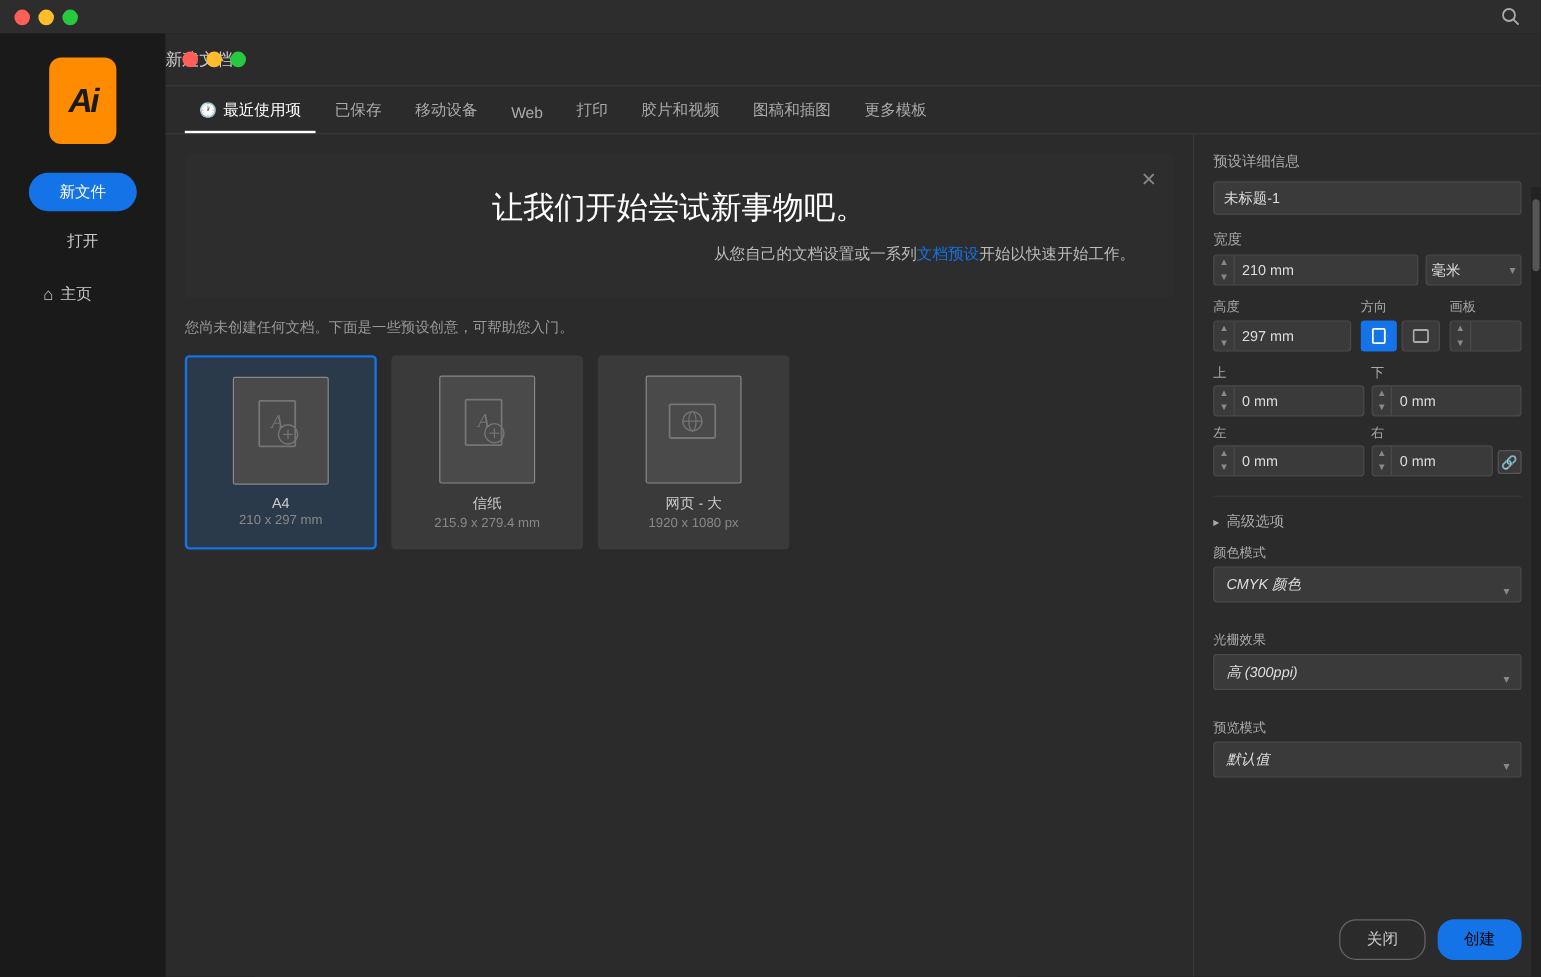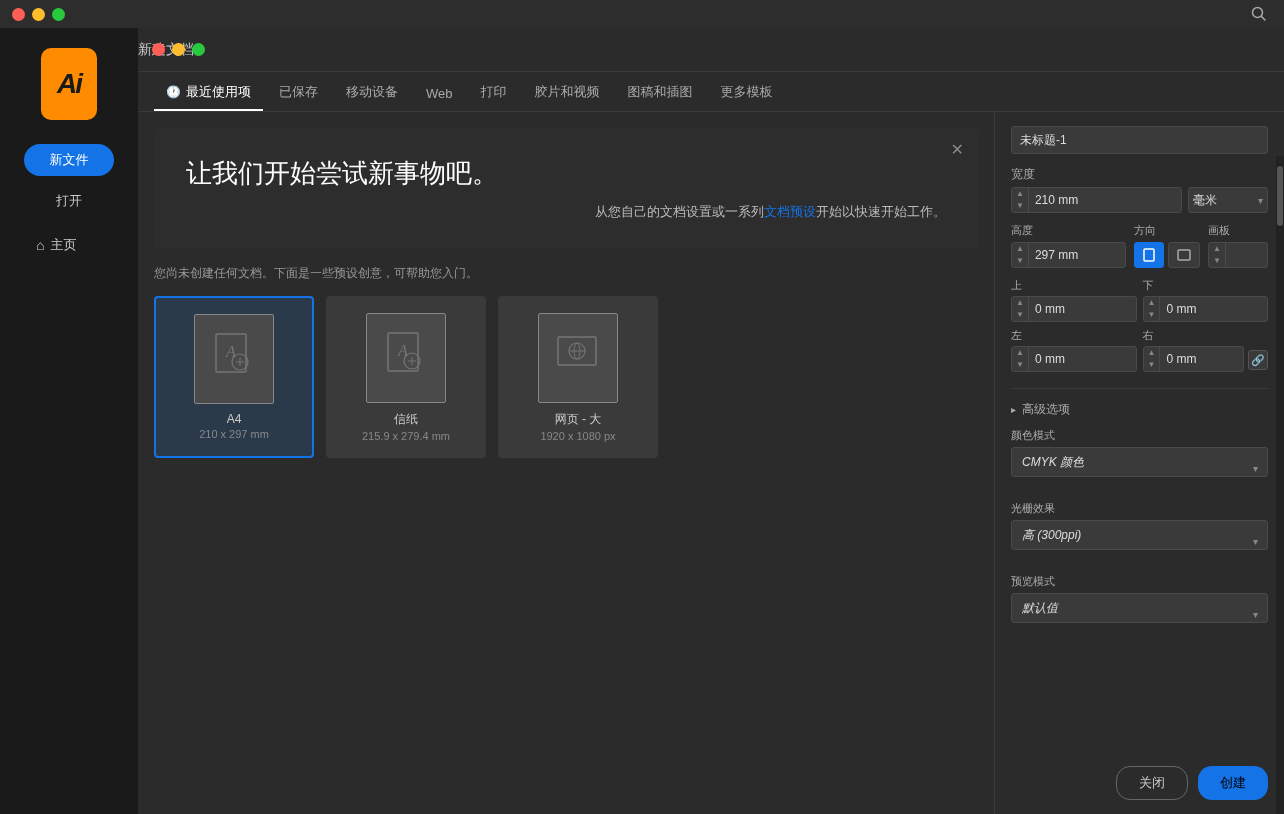--- a/index.html
+++ b/index.html
@@ -204,21 +204,21 @@
       right: 14px;
       background: transparent;
       border: none;
       color: #888;
       font-size: 16px;
       cursor: pointer;
     }
     .welcome-title {
       font-size: 26px;
       color: white;
-      text-align: left;
+      text-align: center;
       margin-bottom: 12px;
       font-weight: normal;
     }
     .welcome-subtitle {
       font-size: 13px;
       color: #bbb;
       text-align: right;
     }
     .welcome-link {
       color: #1473e6;
@@ -732,20 +732,21 @@
       </div>
 
     </div>
 
     <div class="right-panel" style="position: relative;">
 
       <div class="scrollbar-track">
         <div class="scrollbar-thumb"></div>
       </div>
 
+      <div class="panel-section-title">预设详细信息</div>
       <input class="panel-input" type="text" value="未标题-1" style="">
 
       <div class="field-label" style="font-size:12px; color:#aaa; margin-bottom:4px;">宽度</div>
       <div style="display:flex; gap:6px; margin-bottom:10px; align-items:center;">
         <div class="stepper-input" style="flex:1;">
           <div class="stepper-arrows">
             <button class="stepper-arrow">▲</button>
             <button class="stepper-arrow">▼</button>
           </div>
           <input class="stepper-val" type="text" value="210 mm" style="">

